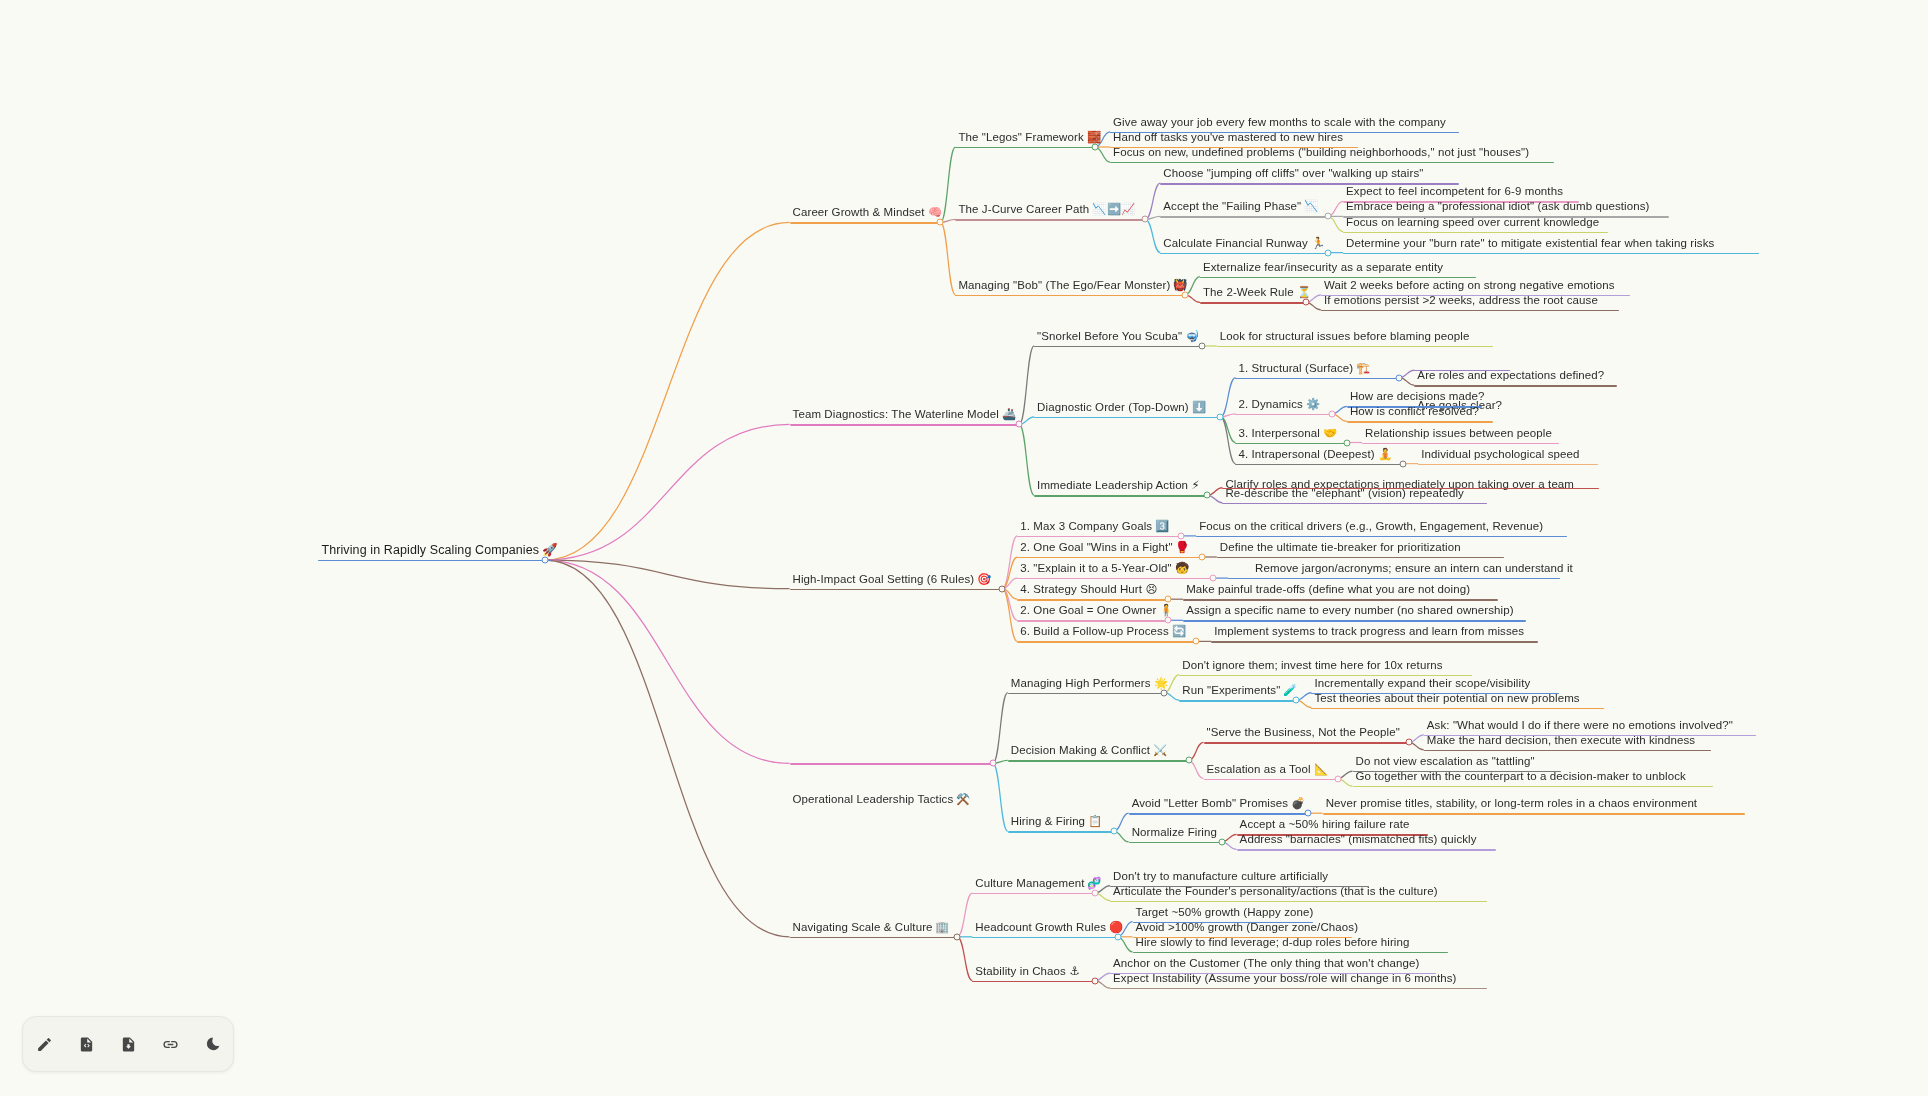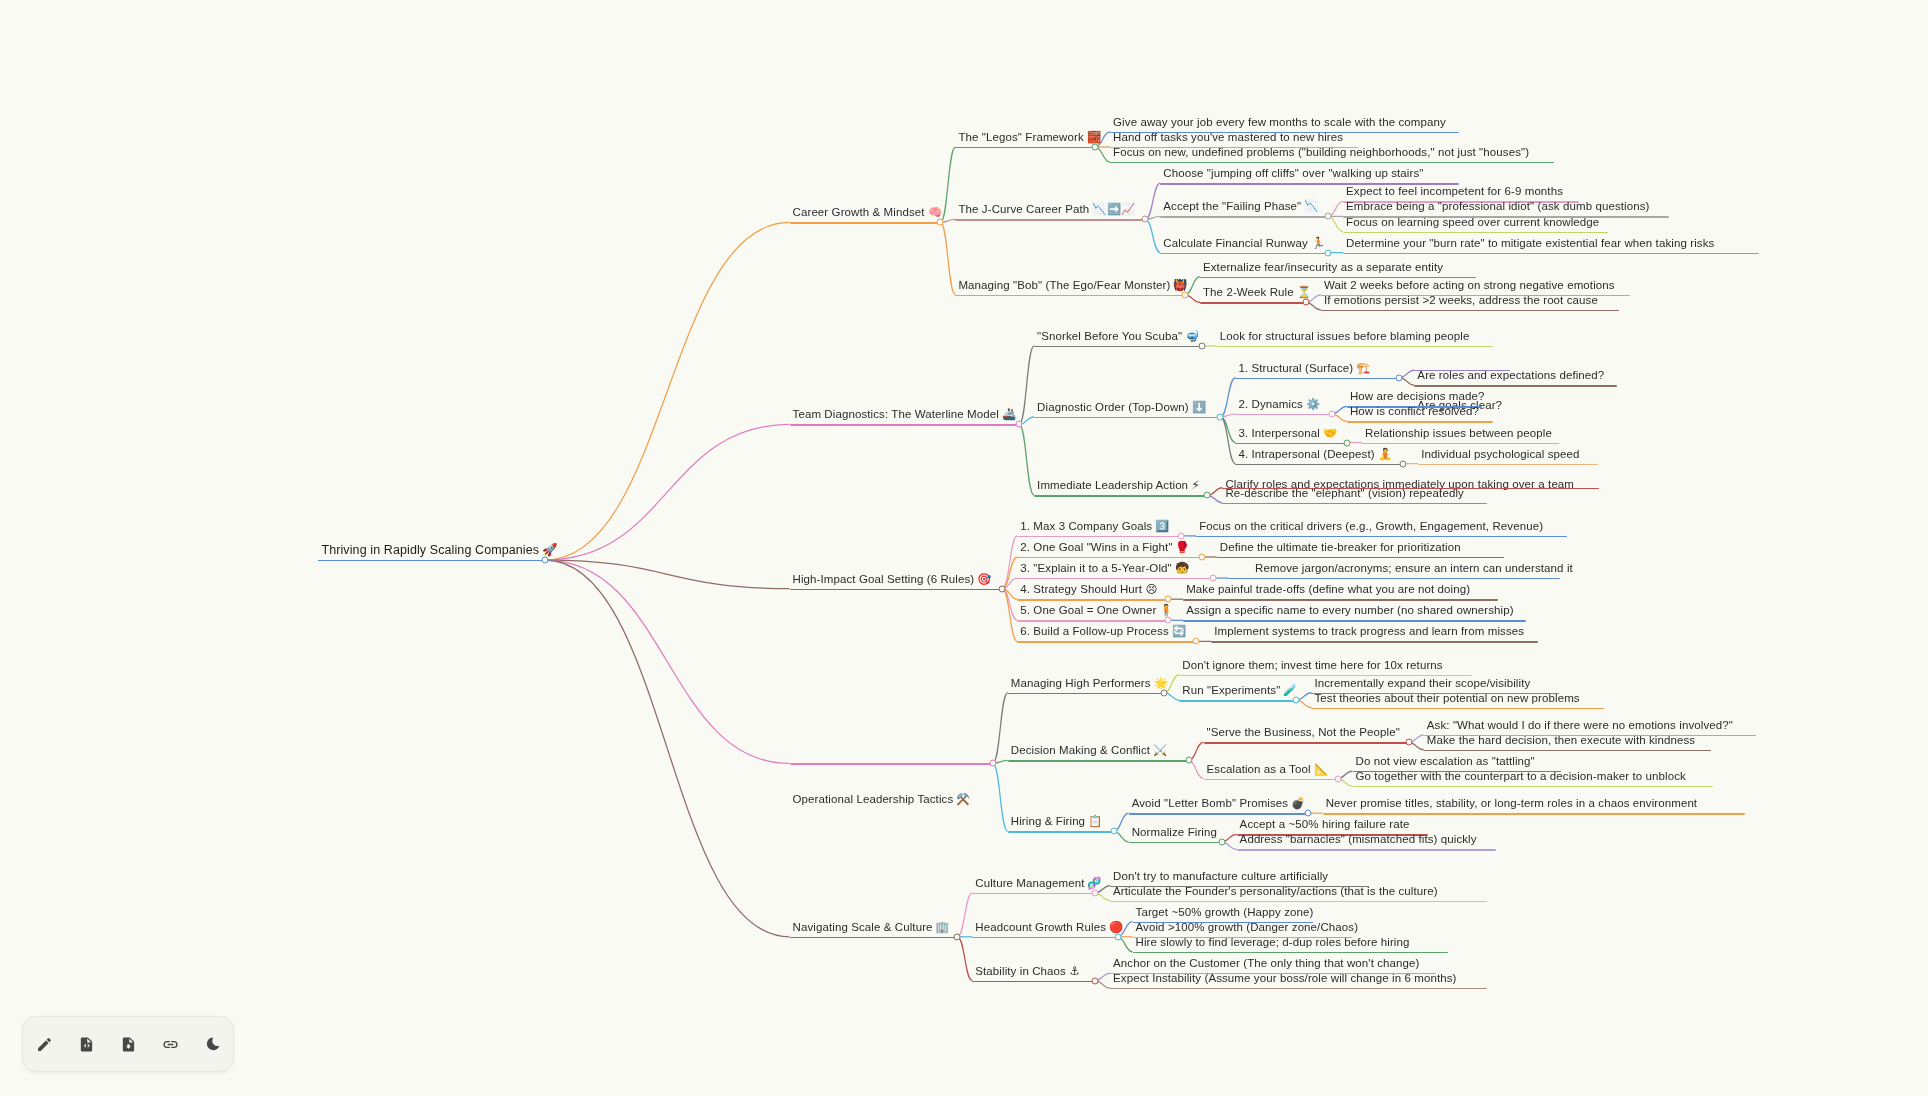--- a/index.html
+++ b/index.html
@@ -238,21 +238,21 @@
       <div class="node" style="left: 1017.26px; top: 577.1px;"><span>3. "Explain it to a 5-Year-Old" 🧒</span></div>
       <div class="underline" style="left: 1017.26px; top: 578.1px; width: 198.84px; background: rgb(233, 155, 196);"></div>
       <div class="dot" style="left: 1213.1px; top: 578.1px; border-color: rgb(233, 155, 196);"></div>
       <div class="node" style="left: 1228.1px; top: 577.1px; margin-left: 24px;"><span>Remove jargon/acronyms; ensure an intern can understand it</span></div>
       <div class="underline" style="left: 1228.1px; top: 578.1px; width: 331.96px; background: rgb(91, 141, 214);"></div>
       <div class="node" style="left: 1017.26px; top: 598.2px;"><span>4. Strategy Should Hurt 😣</span></div>
       <div class="underline" style="left: 1017.26px; top: 599.2px; width: 153.88px; background: rgb(240, 160, 75);"></div>
       <div class="dot" style="left: 1168.14px; top: 599.2px; border-color: rgb(240, 160, 75);"></div>
       <div class="node" style="left: 1183.14px; top: 598.2px;"><span>Make painful trade-offs (define what you are not doing)</span></div>
       <div class="underline" style="left: 1183.14px; top: 599.2px; width: 315.1px; background: rgb(141, 110, 99);"></div>
-      <div class="node" style="left: 1017.26px; top: 619.3px;"><span>5. One Goal = One Owner 🧍</span></div>
+      <div class="node" style="left: 1017.26px; top: 619.3px;"><span>2. One Goal = One Owner 🧍</span></div>
       <div class="underline" style="left: 1017.26px; top: 620.3px; width: 153.88px; background: rgb(233, 155, 196);"></div>
       <div class="dot" style="left: 1168.14px; top: 620.3px; border-color: rgb(233, 155, 196);"></div>
       <div class="node" style="left: 1183.14px; top: 619.3px;"><span>Assign a specific name to every number (no shared ownership)</span></div>
       <div class="underline" style="left: 1183.14px; top: 620.3px; width: 343.2px; background: rgb(91, 141, 214);"></div>
       <div class="node" style="left: 1017.26px; top: 640.4px;"><span>6. Build a Follow-up Process 🔄</span></div>
       <div class="underline" style="left: 1017.26px; top: 641.4px; width: 181.98px; background: rgb(240, 160, 75);"></div>
       <div class="dot" style="left: 1196.24px; top: 641.4px; border-color: rgb(240, 160, 75);"></div>
       <div class="node" style="left: 1211.24px; top: 640.4px;"><span>Implement systems to track progress and learn from misses</span></div>
       <div class="underline" style="left: 1211.24px; top: 641.4px; width: 326.34px; background: rgb(141, 110, 99);"></div>
       <div class="node" style="left: 789.56px; top: 808px; text-align: right;"><span>Operational Leadership Tactics ⚒️</span></div>

